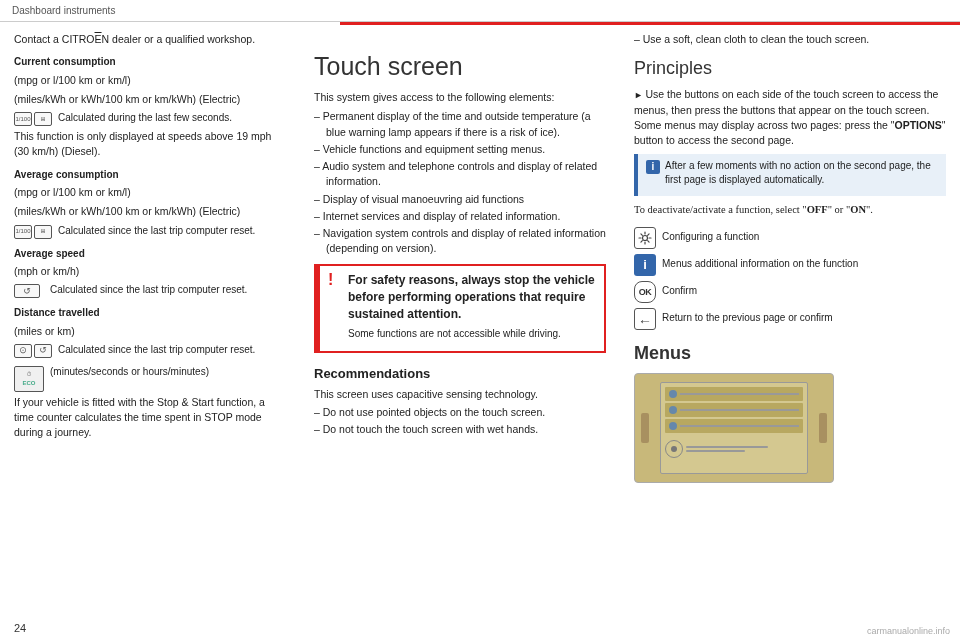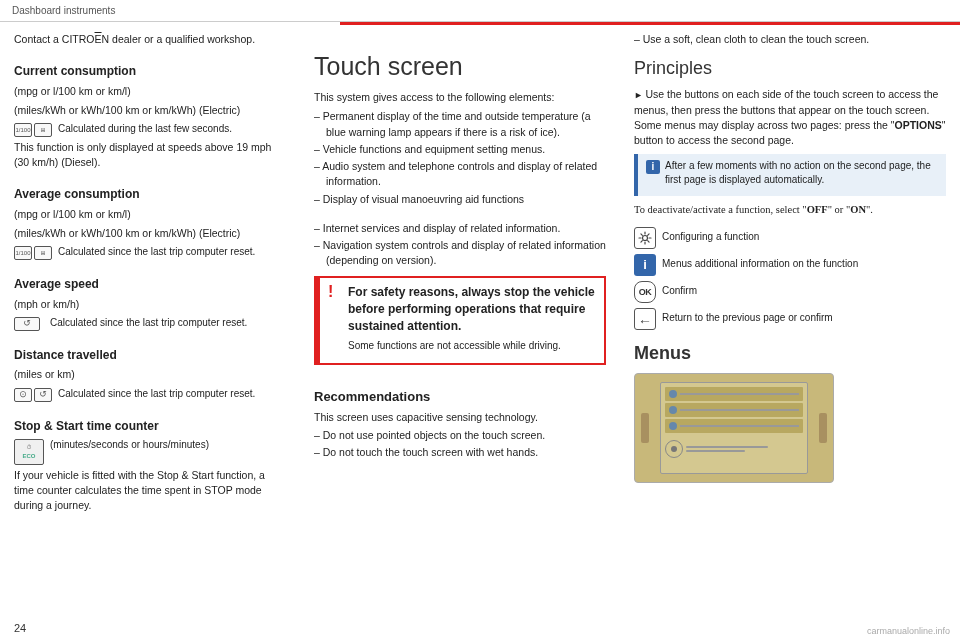--- a/index.html
+++ b/index.html
@@ -60,23 +60,23 @@
 
     
     .col-right {
       width: 340px;
       padding: 10px 14px;
       font-size: 10.5px;
       line-height: 1.45;
     }
 
     h3 {
-      font-size: 12px;
+      font-size: 10px;
       font-weight: bold;
-      margin-top: 16px;
+      margin-top: 8px;
       margin-bottom: 3px;
     }
 
     h2 {
       font-size: 25px;
       font-weight: normal;
       color: #333;
       margin-bottom: 6px;
       margin-top: 16px;
     }
@@ -364,21 +364,20 @@
         <div class="icon-row">
           <div class="icon-cell">
             <div class="small-icon" style="font-size:9px;">⊙</div>
             <div class="small-icon" style="font-size:9px;">↺</div>
           </div>
           <span class="icon-text">Calculated since the last trip computer reset.</span>
         </div>
       </div>
 
       <div class="section">
-        <h3>Stop &amp; Start time counter</h3>
         <div class="icon-row">
           <div class="icon-cell">
             <div class="eco-icon" style="flex-direction:column; width:30px; height:26px;">
               <span style="font-size:6px;">⏱</span>
               <span style="font-size:6px; color:#4a8; font-weight:bold;">ECO</span>
             </div>
           </div>
           <span class="icon-text">(minutes/seconds or hours/minutes)</span>
         </div>
         <p>If your vehicle is fitted with the Stop &amp; Start function, a time counter calculates the time spent in STOP mode during a journey.</p>
@@ -387,35 +386,35 @@
 
     <div class="col-mid">
       <h2>Touch screen</h2>
       <p>This system gives access to the following elements:</p>
 
       <div style="margin: 4px 0 6px 0;">
         <p class="list-item" style="padding-left:12px; text-indent:-12px;">– <span>Permanent display of the time and outside temperature (a blue warning lamp appears if there is a risk of ice).</span></p>
         <p class="list-item" style="padding-left:12px; text-indent:-12px; margin-top:2px;">– <span>Vehicle functions and equipment setting menus.</span></p>
         <p class="list-item" style="padding-left:12px; text-indent:-12px; margin-top:2px;">– <span>Audio system and telephone controls and display of related information.</span></p>
         <p class="list-item" style="padding-left:12px; text-indent:-12px; margin-top:2px;">– <span>Display of visual manoeuvring aid functions</span></p>
-        <p class="list-item" style="padding-left:12px; text-indent:-12px; margin-top:14px;">– <span>Internet services and display of related information.</span></p>
+        <p class="list-item" style="padding-left:12px; text-indent:-12px; margin-top:2px;">– <span>Internet services and display of related information.</span></p>
         <p class="list-item" style="padding-left:12px; text-indent:-12px; margin-top:2px;">– <span>Navigation system controls and display of related information (depending on version).</span></p>
       </div>
 
       <div class="warning-box">
         <div style="display:flex; align-items:flex-start; gap:6px;">
           <span style="color:#e02020; font-size:16px; font-weight:bold; line-height:1; min-width:14px;">!</span>
           <div>
             <p class="warn-title">For safety reasons, always stop the vehicle before performing operations that require sustained attention.</p>
             <p style="margin-top:3px;">Some functions are not accessible while driving.</p>
           </div>
         </div>
       </div>
 
-      <h3 style="font-size:13px; font-weight:bold; margin-top:23px;">Recommendations</h3>
+      <h3 style="font-size:13px; font-weight:bold; margin-top:12px;">Recommendations</h3>
       <p style="margin-bottom:3px;">This screen uses capacitive sensing technology.</p>
       <p style="padding-left:12px; text-indent:-12px; margin-bottom:2px;">– <span>Do not use pointed objects on the touch screen.</span></p>
       <p style="padding-left:12px; text-indent:-12px;">– <span>Do not touch the touch screen with wet hands.</span></p>
     </div>
 
     <div class="col-right">
       <p style="padding-left:12px; text-indent:-12px; margin-bottom:6px;">– <span>Use a soft, clean cloth to clean the touch screen.</span></p>
 
       <h2 class="principles">Principles</h2>
 

